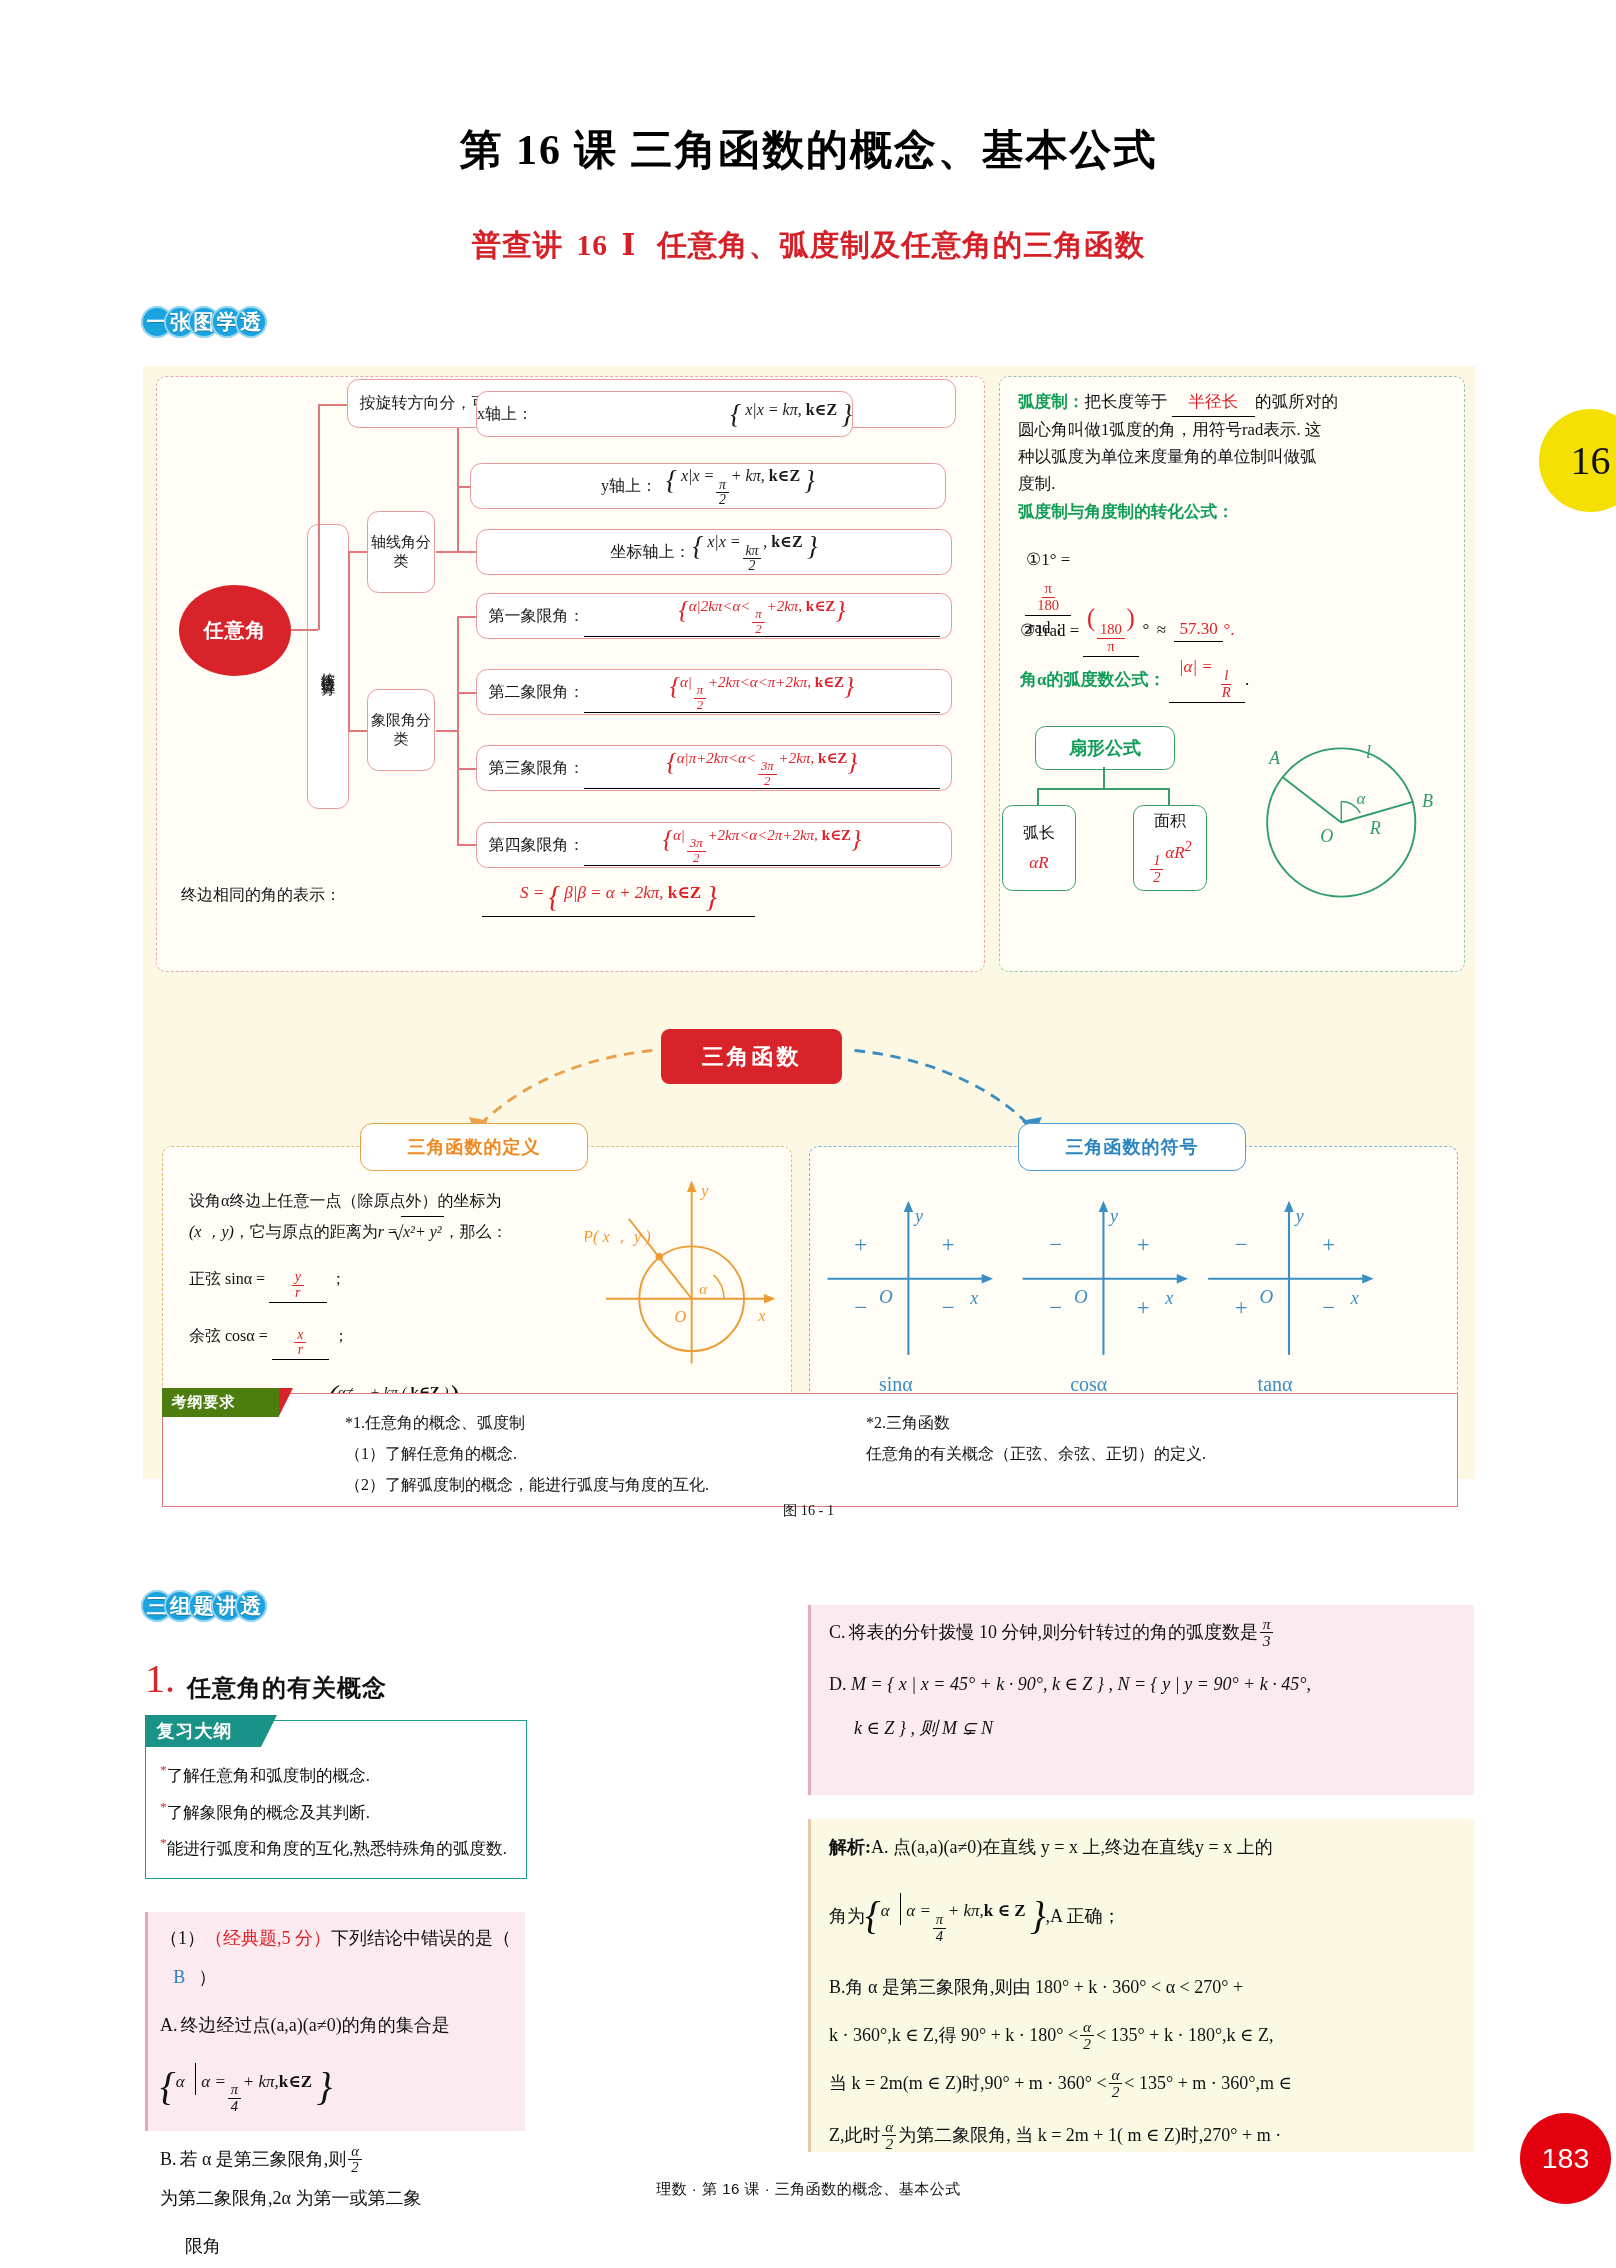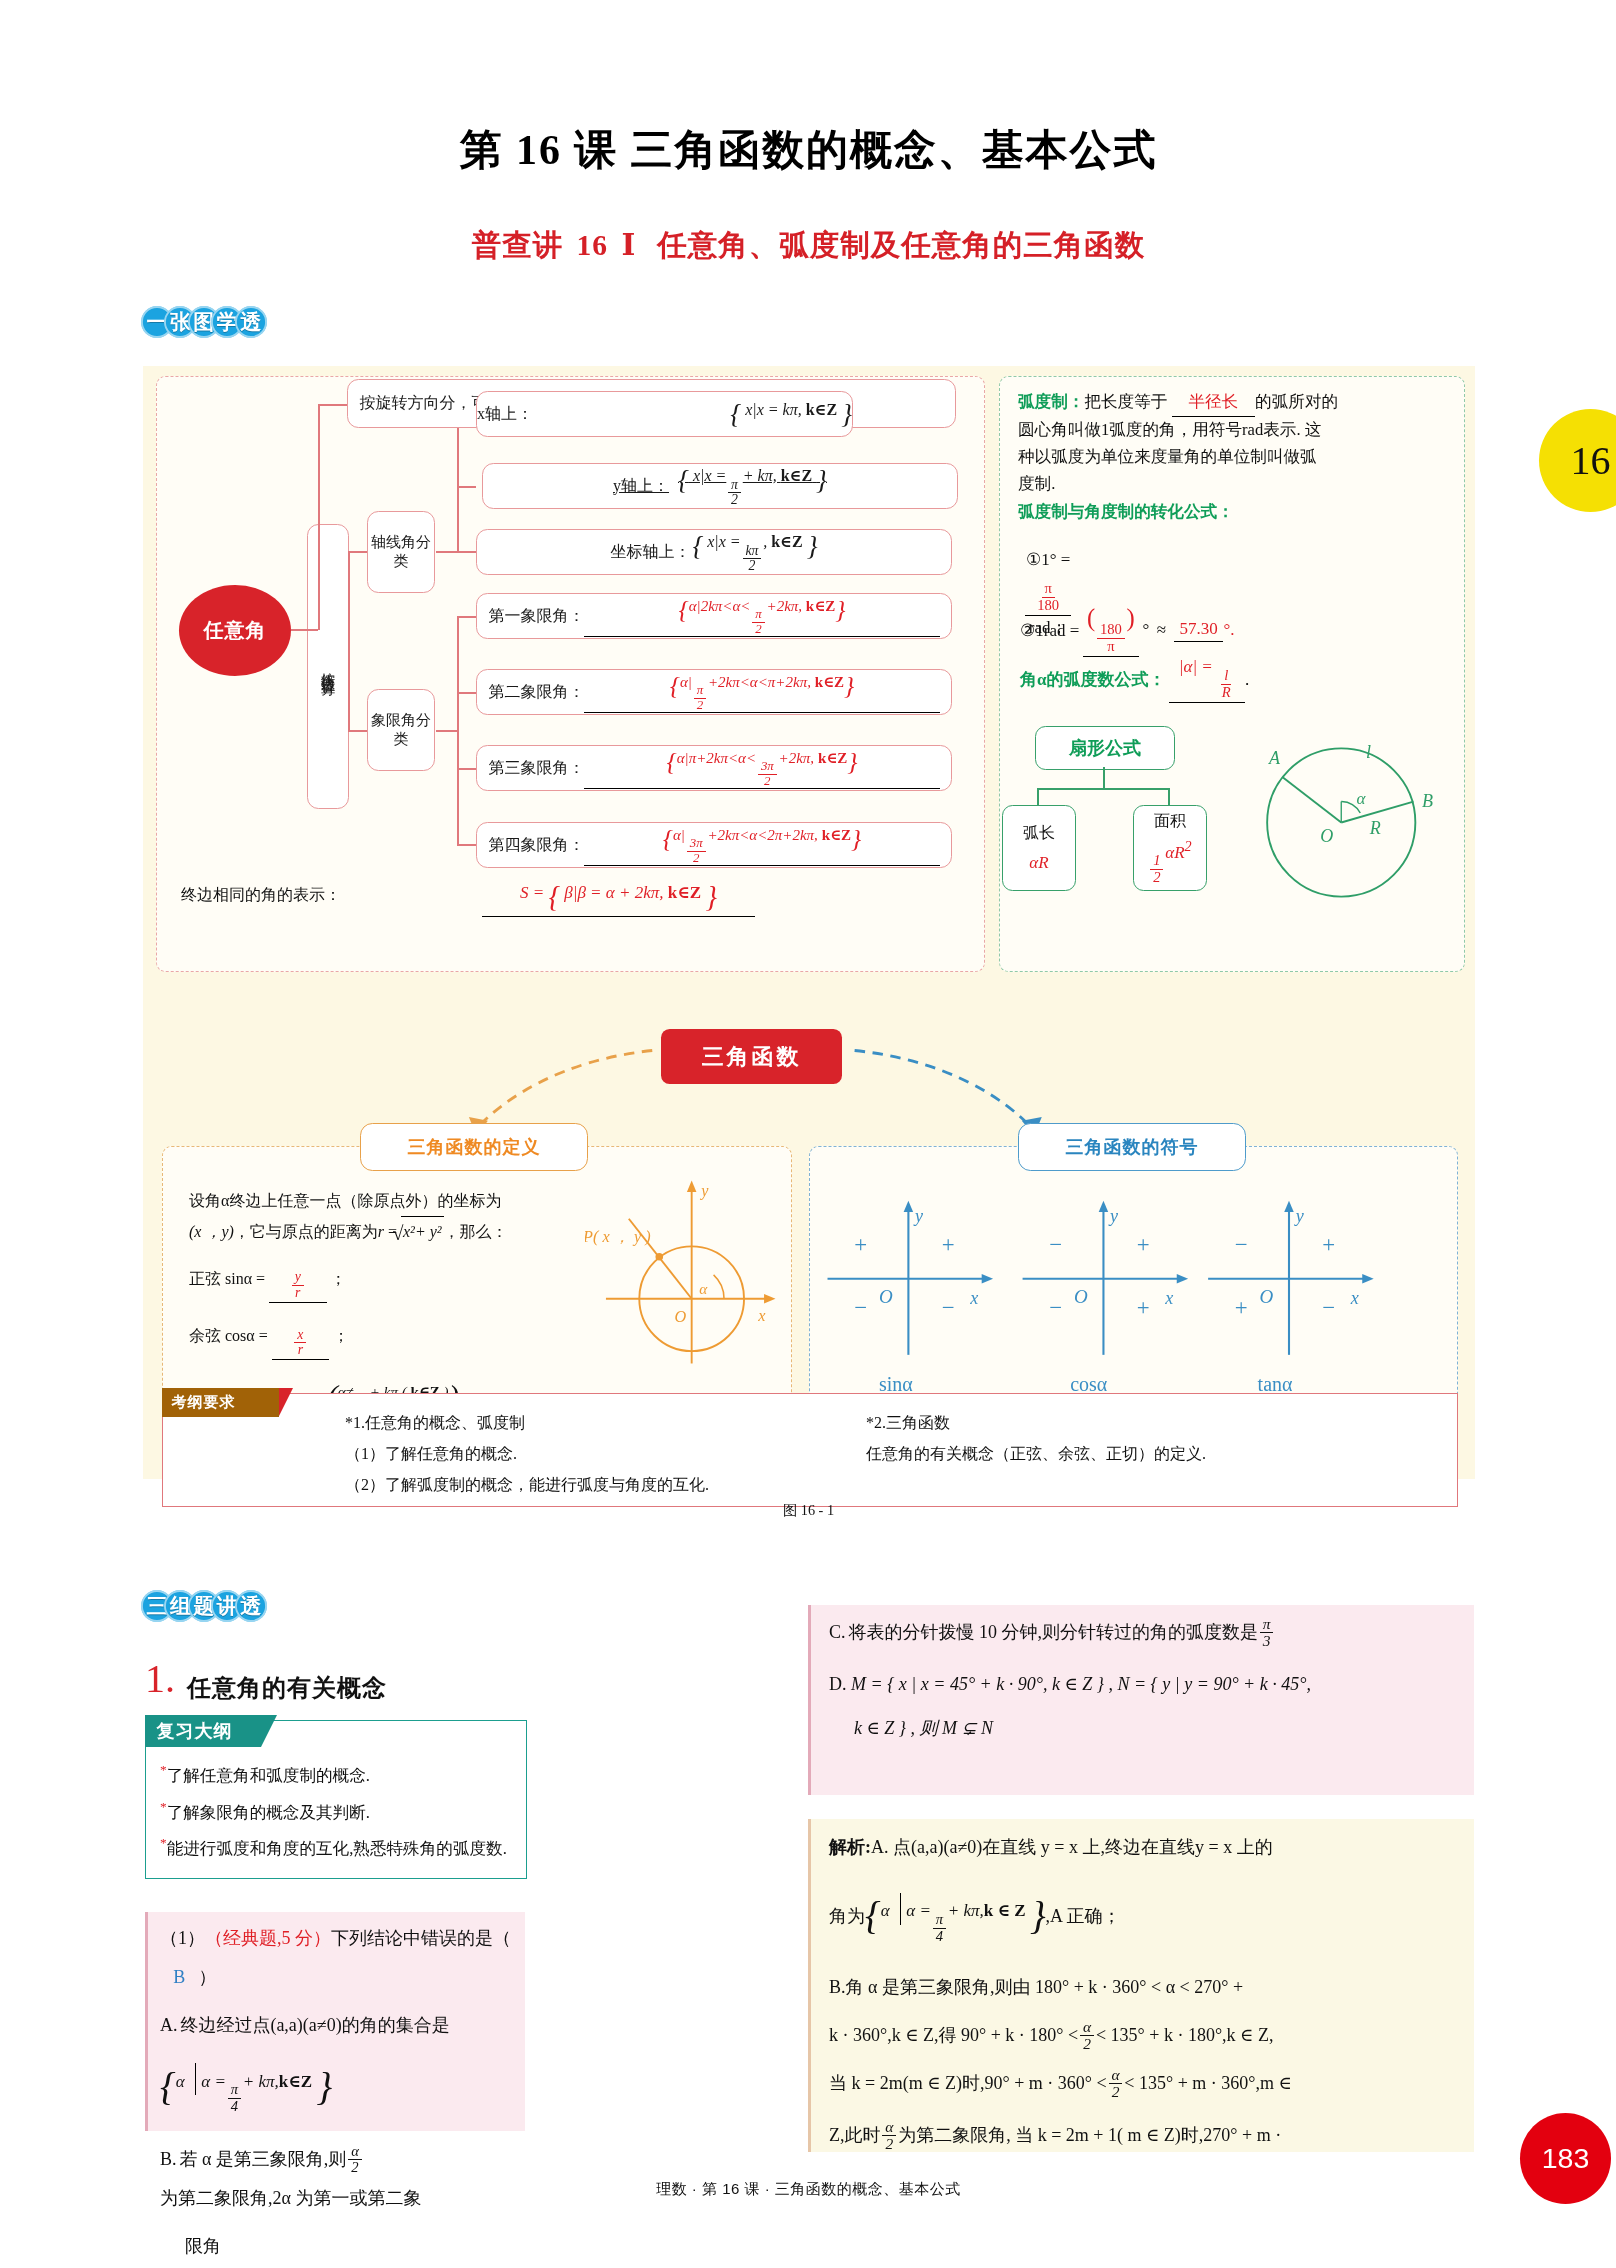--- a/index.html
+++ b/index.html
@@ -105,21 +105,21 @@
     font-family:"Liberation Sans",sans-serif;z-index:5;
   }
   .tagbox.orange{border:1.9px solid #e8a14a;color:#ef8a23;}
   .tagbox.blue{border:1.9px solid #4e9bcb;color:#2a85bf;}
 
   
   .kgbox{
     position:absolute;border:1.5px solid #e0777c;background:#fff;
   }
   .kgflag{
-    position:absolute;background:#a16207;color:#fff;
+    position:absolute;background:#4d7c0f;color:#fff;
     font-family:"Liberation Sans",sans-serif;font-weight:bold;
     font-size:15px;letter-spacing:1px;
     display:flex;align-items:center;padding-left:9.5px;
   }
   .kgflag:after{
     content:"";position:absolute;right:-14.3px;top:0;
     border-top:28.5px solid #d8232a;border-right:14.3px solid transparent;
   }
   .kg-t{font-size:16px;color:#111;line-height:1.95;}
   .star{color:#e01f26;font-size:13.3px;vertical-align:super;}
@@ -256,21 +256,21 @@
       <span class="blank-ul red-ans" style="width:74px;">零角</span>
     </div>
 
     <div class="fbox center" style="left:333px;top:25px;width:377px;height:46px;justify-content:space-between;">
       <span style="font-size:16px;">x轴上：</span>
       <span class="it" style="font-size:16px;margin-left:1.9px;">
         <span class="bigbr">{</span> x|x = kπ, <span class="bgZ" style="font-style:normal;">k∈Z</span> <span class="bigbr">}</span>
       </span>
     </div>
 
-    <div class="fbox center" style="left:339px;top:97px;width:476px;height:46px;text-decoration:underline;">
+    <div class="fbox center" style="left:327px;top:97px;width:476px;height:46px;">
       <span style="font-size:16px;">y轴上：</span>
       <span class="it" style="font-size:16px;margin-left:9px;">
         <span class="bigbr">{</span> x|x =<span class="frac">
             <span class="nu">π</span>
             <span class="de">2</span>
           </span>+ kπ, <span class="bgZ" style="font-style:normal;">k∈Z</span> <span class="bigbr">}</span>
       </span>
     </div>
 
     <div class="fbox center" style="left:333px;top:163px;width:476px;height:46px;">

